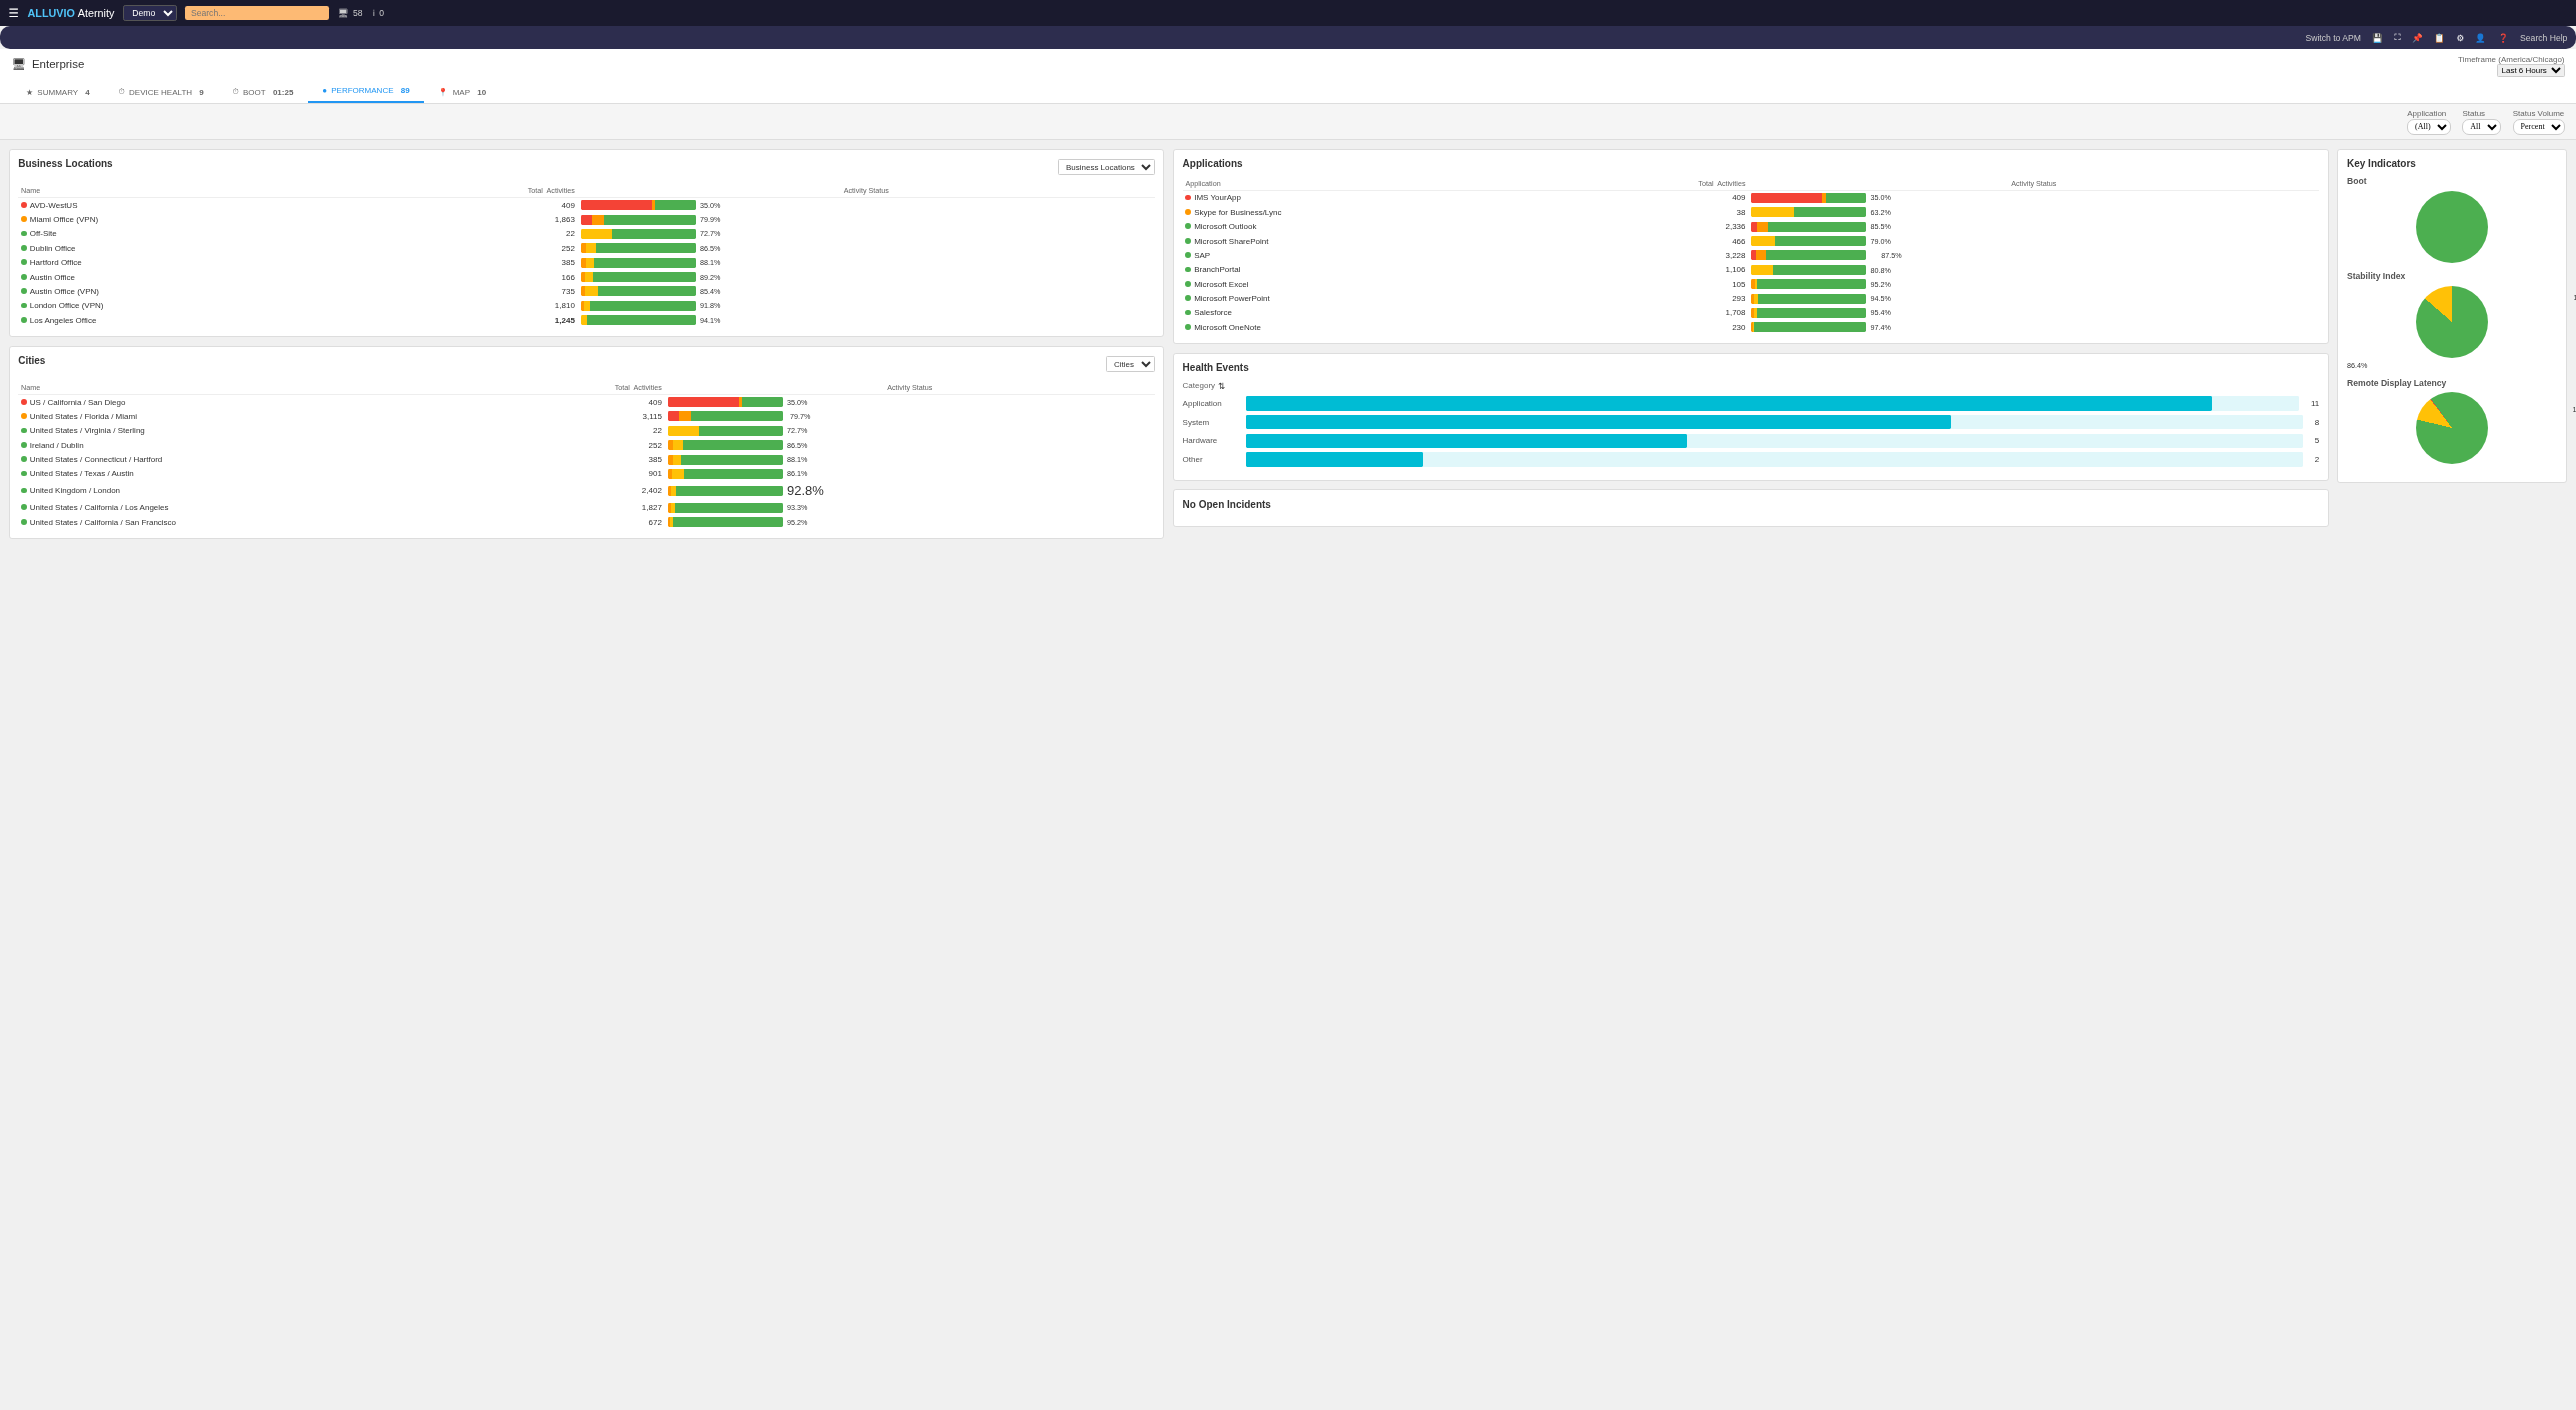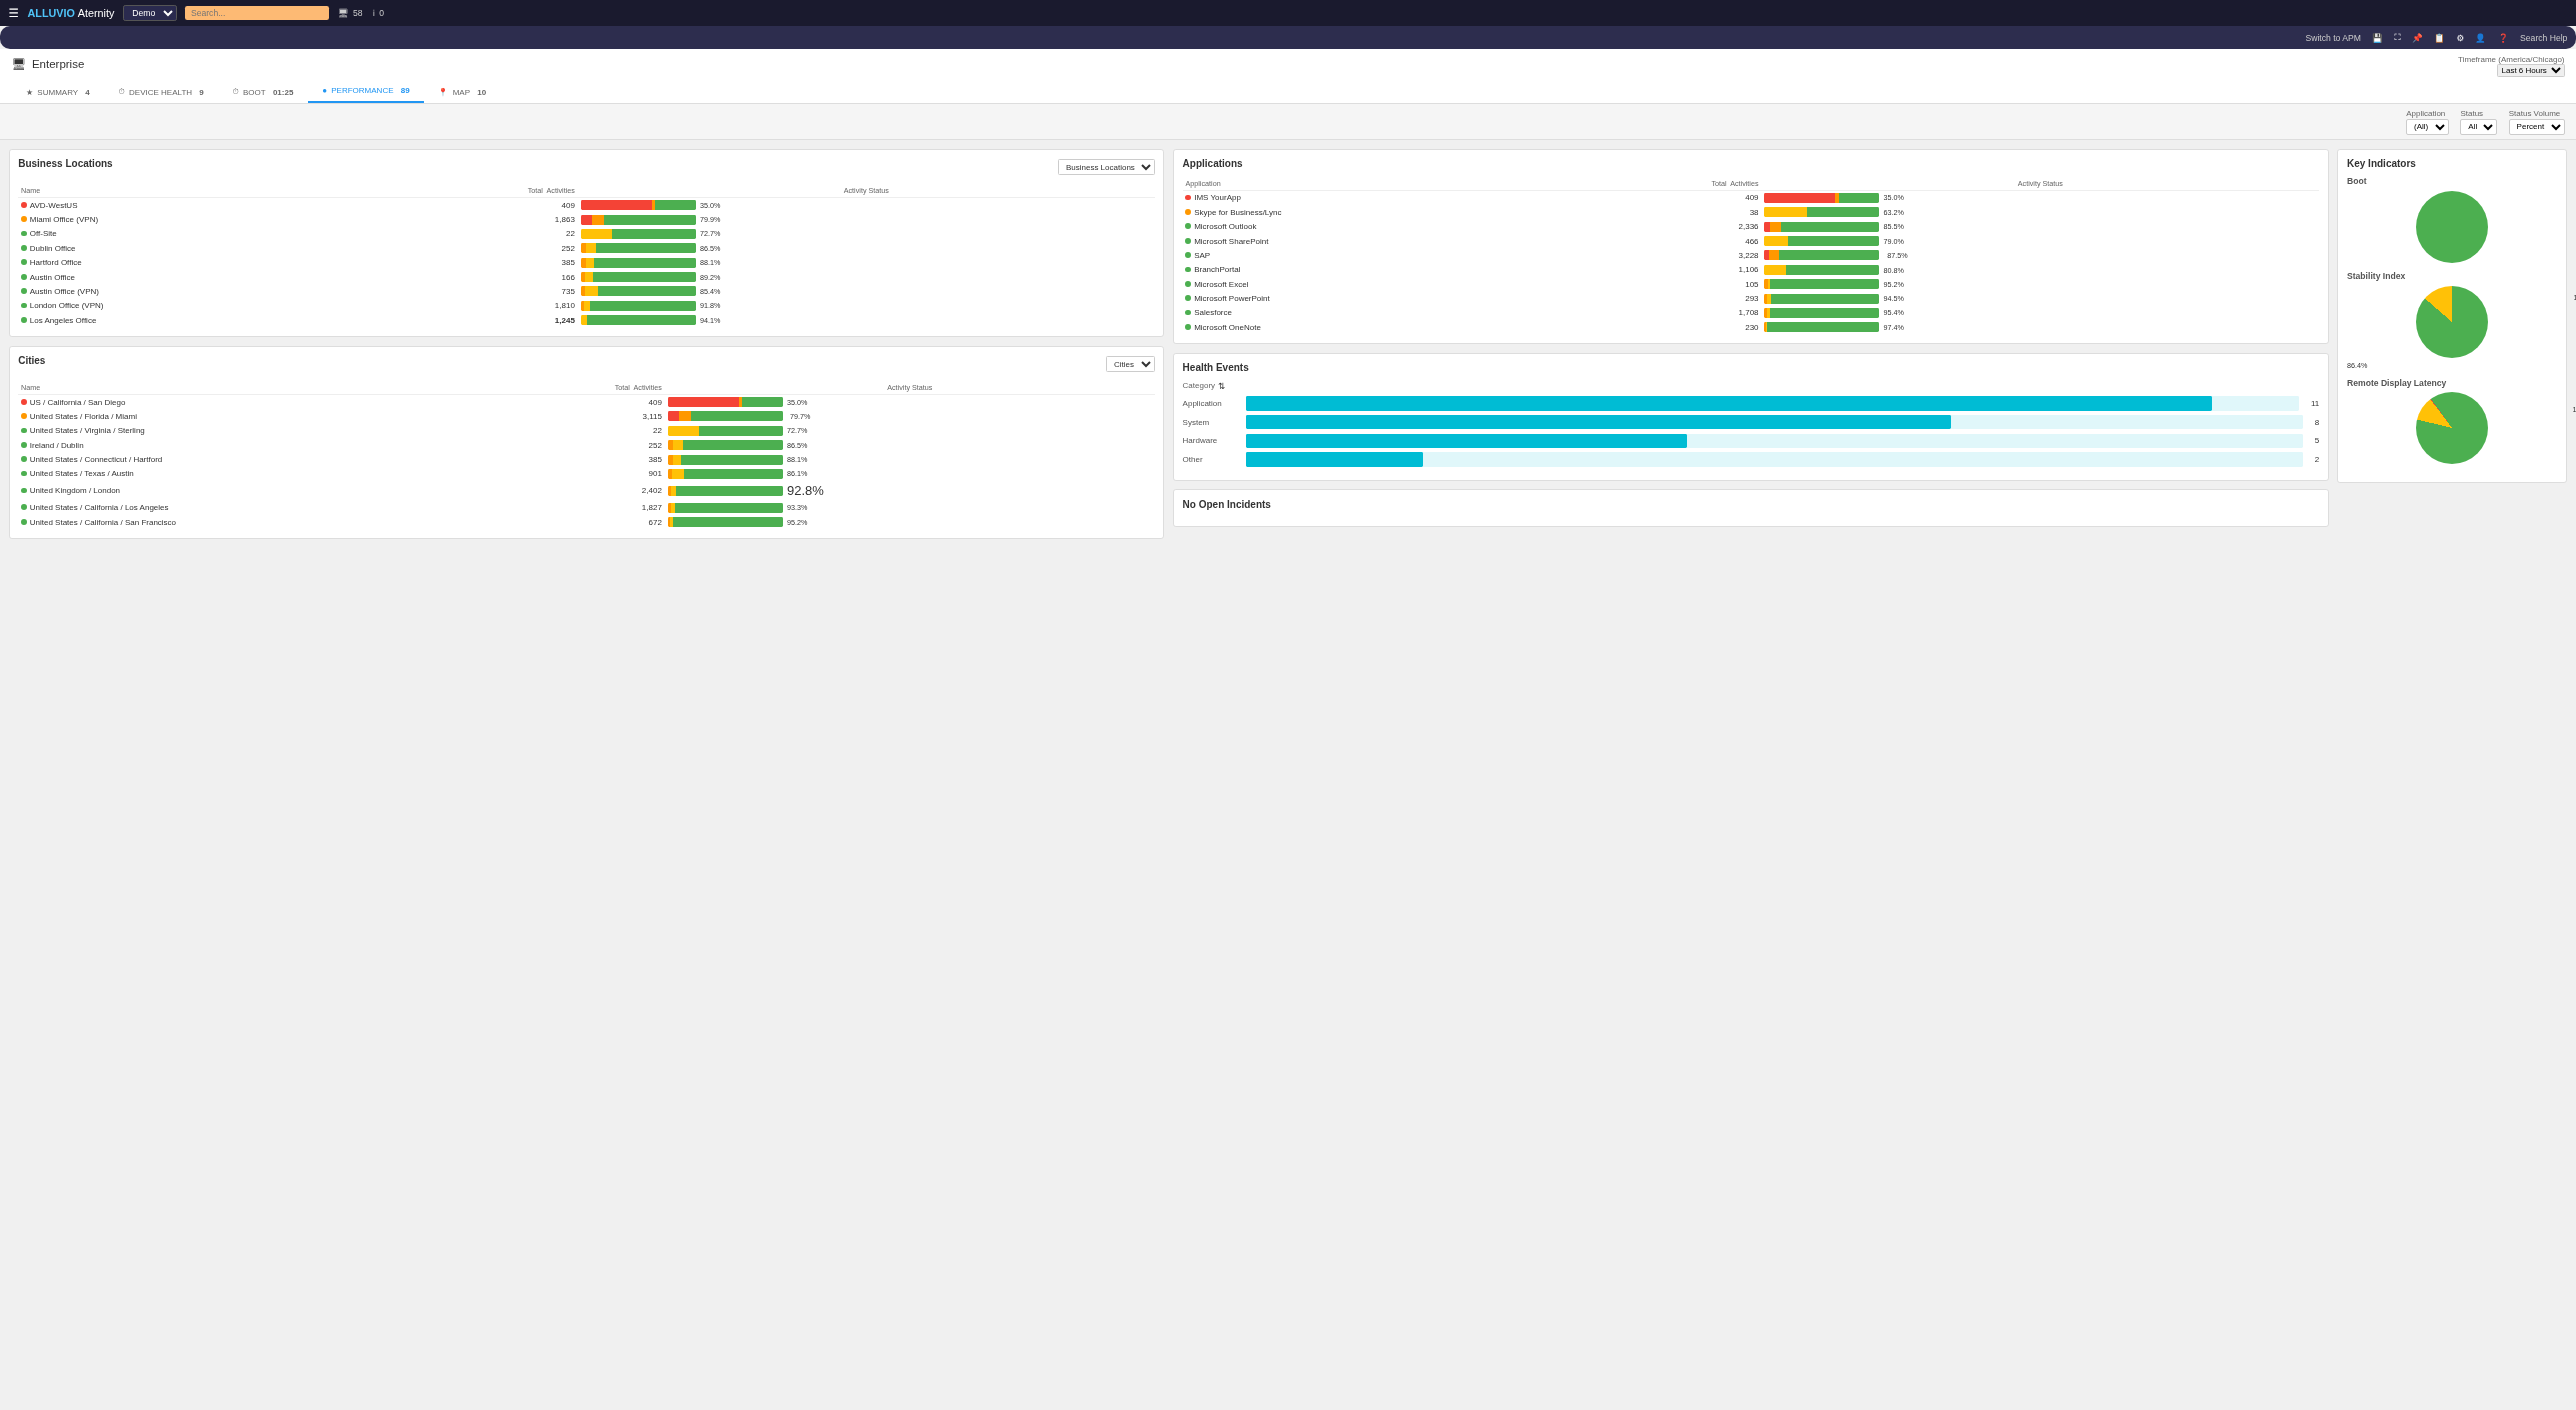--- a/index.html
+++ b/index.html
@@ -63,21 +63,21 @@
     .filter-bar {
       background: #f5f5f5;
       padding: 4.3px 11.5px;
       display: flex;
       justify-content: flex-end;
       gap: 11.5px;
       border-bottom: 0.7px solid #ddd;
     }
     .filter-group { display: flex; flex-direction: column; gap: 1.4px; font-size: 8px; }
     .filter-group label { color: #666; }
-    .filter-group select { font-size: 8px; padding: 1.4px 2.9px; border: 0.7px solid #ccc; background: #fff; border-radius: 2px; }
+    .filter-group select { font-size: 8px; padding: 1.4px 2.9px; border: 0.7px solid #ccc; background: #fff; border-radius: 7px; font-family: Liberation Serif, serif; }
 
     
     .main-content {
       padding: 8.6px;
       display: grid;
       grid-template-columns: 1fr 1fr 230px;
       gap: 8.6px;
     }
 
     .left-col { display: flex; flex-direction: column; gap: 8.6px; }
@@ -579,21 +579,21 @@
                     <div style="width: 79%; background-color: rgb(76, 175, 80); height: 100%;"></div>
                   </div>
                   <span style="font-size: 7.2px; color: rgb(51, 51, 51); margin-left: 2.9px;">79.0%</span>
                 </div>
               </td>
             </tr>
             <tr>
               <td><span class="dot" style="background:#4caf50;"></span>SAP</td>
               <td style="text-align: right;">3,228</td>
               <td>
-                <div style="position: relative; display: flex; align-items: center; gap: 5px;">
+                <div style="position: relative; display: flex; align-items: center; gap: 12px;">
                   <div style="display: flex; width: 115px; height: 10px; border-radius: 1.4px; overflow: hidden;">
                     <div style="width: 4%; background-color: rgb(244, 67, 54); height: 100%;"></div>
                     <div style="width: 8.5%; background-color: rgb(255, 152, 0); height: 100%;"></div>
                     <div style="width: 87.5%; background-color: rgb(76, 175, 80); height: 100%;"></div>
                   </div>
                   <span style="font-size: 7.2px; color: rgb(51, 51, 51); margin-left: 2.9px;">87.5%</span>
                 </div>
               </td>
             </tr>
             <tr>

